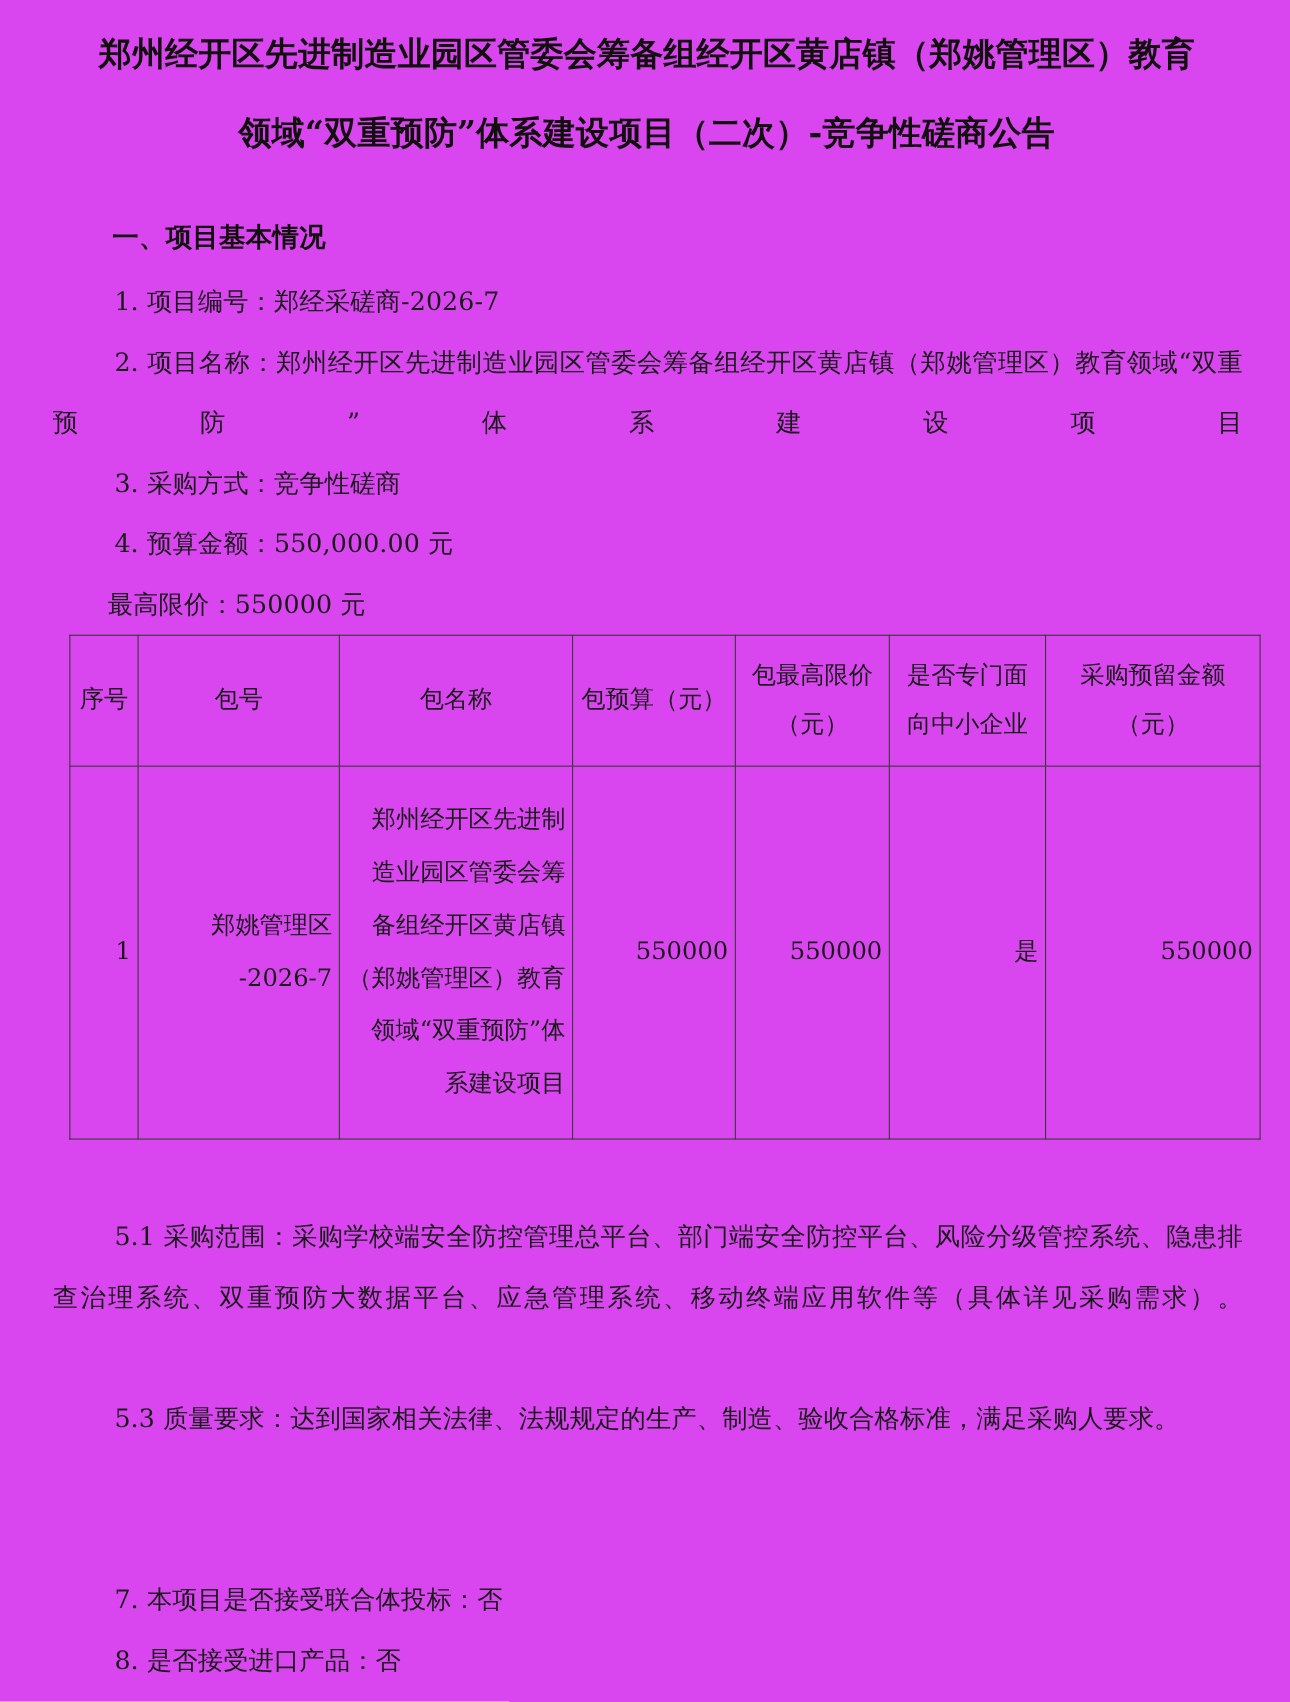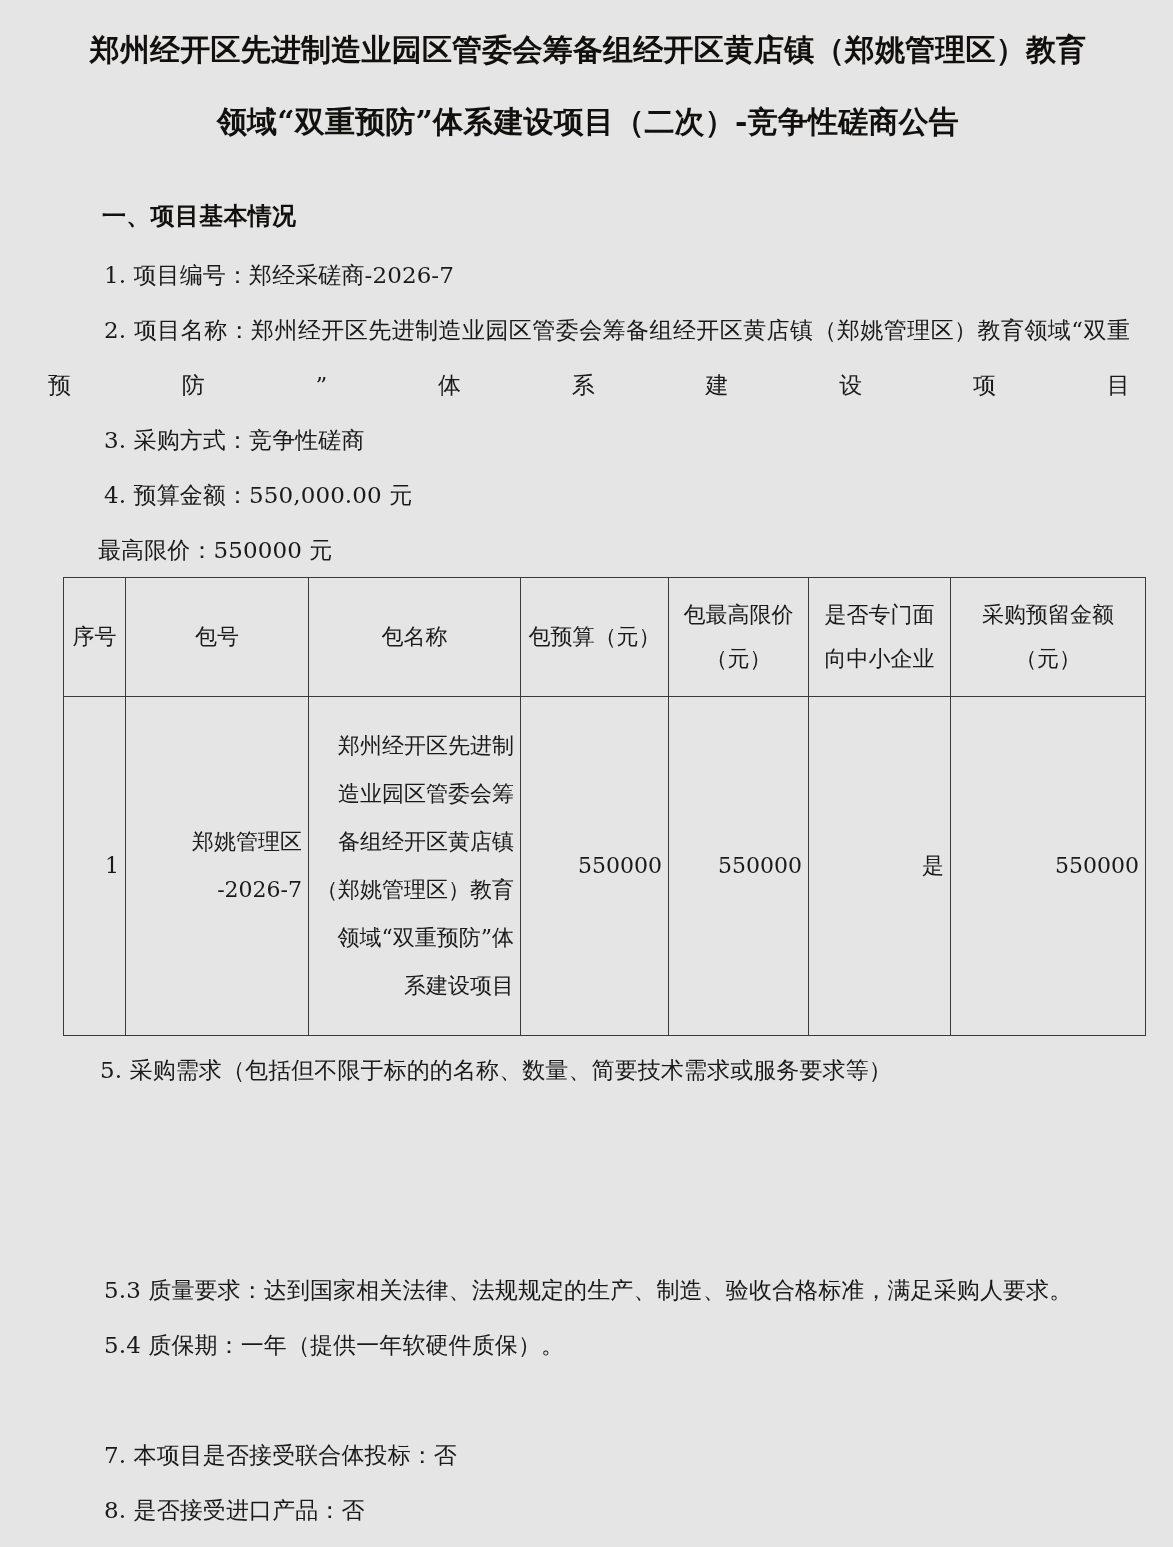--- a/index.html
+++ b/index.html
@@ -9,21 +9,21 @@
   }
   body {
     font-family: "DejaVu Serif", "Liberation Serif", serif;
     color: #1a1a1a;
   }
   .page {
     position: relative;
     width: 1173px;
     height: 1547px;
     box-sizing: border-box;
-    background: #e5e5e5;
+    background: #d946ef;
     overflow: hidden;
   }
 
   
   .doc-title {
     position: absolute;
     left: 48px;
     top: 14px;
     width: 1080px;
     text-align: center;
@@ -200,26 +200,25 @@
           </span>
         </td>
         <td>550000</td>
         <td>550000</td>
         <td>是</td>
         <td>550000</td>
       </tr>
     </tbody>
   </table>
 
-  <div class="para" style="top:1043px; left:100px; white-space:nowrap;">5. 采购需求（包括但不限于标的的名称、数量、简要技术需求或服务要求等）</div>
-
+
+  <div class="para para-justify-full" style="top:1098px;">5.1 采购范围：采购学校端安全防控管理总平台、部门端安全防控平台、风险分级管控系统、隐患排查治理系统、双重预防大数据平台、应急管理系统、移动终端应用软件等（具体详见采购需求）。</div>
 
 
   <div class="para para-noindent" style="top:1263px;">5.3 质量要求：达到国家相关法律、法规规定的生产、制造、验收合格标准，满足采购人要求。</div>
 
-  <div class="para para-noindent" style="top:1318px;">5.4 质保期：一年（提供一年软硬件质保）。</div>
 
 
   <div class="para para-noindent" style="top:1428px;">7. 本项目是否接受联合体投标：否</div>
 
   <div class="para para-noindent" style="top:1483px;">8. 是否接受进口产品：否</div>
 
 </div>
 
 </body></html>

